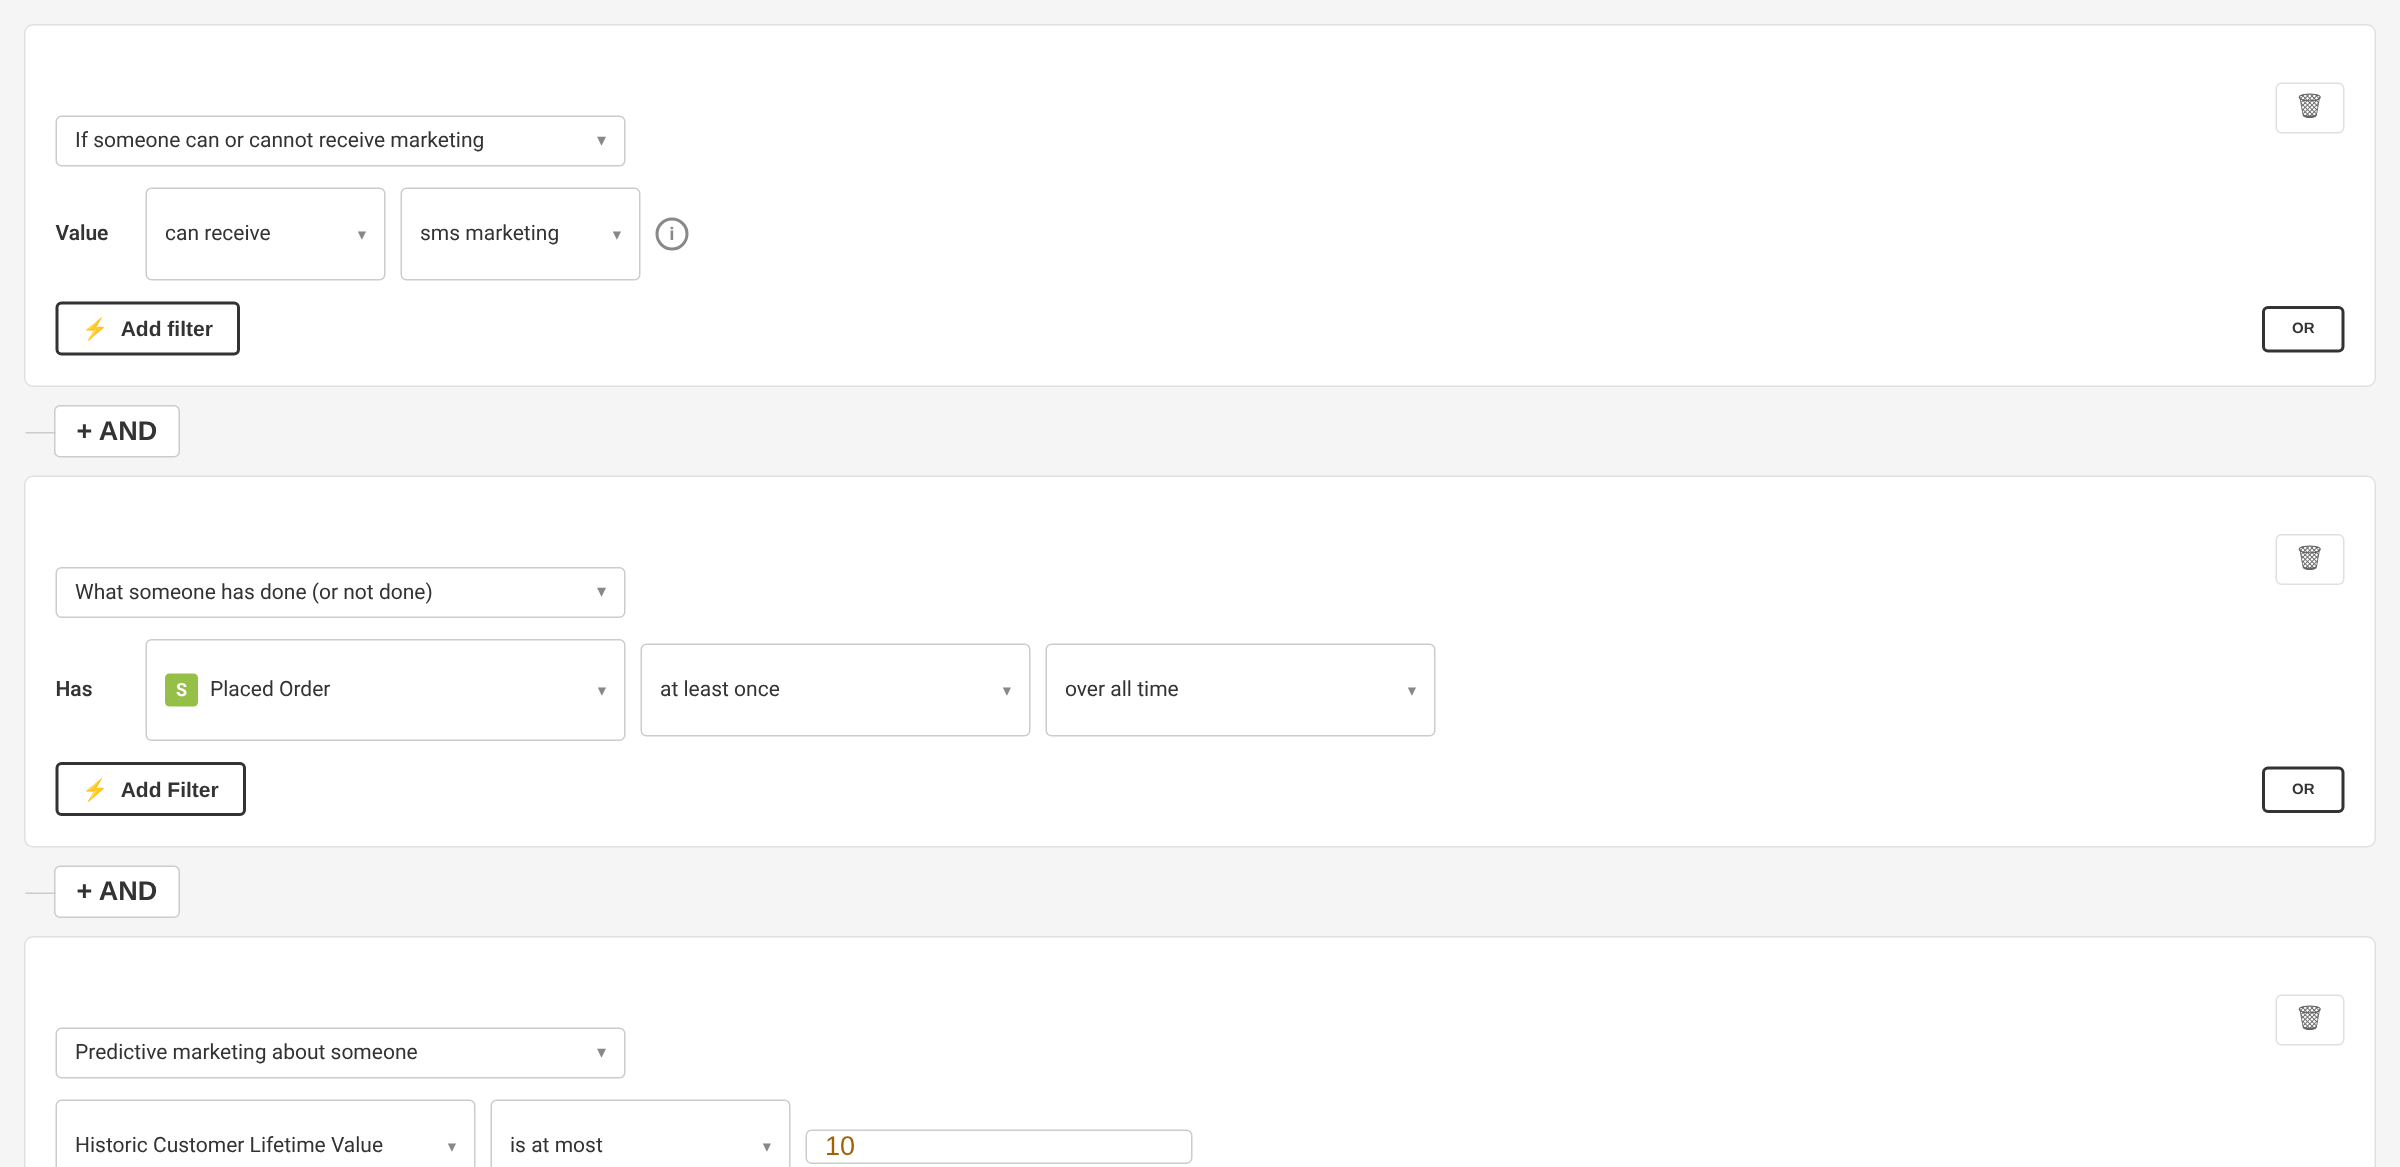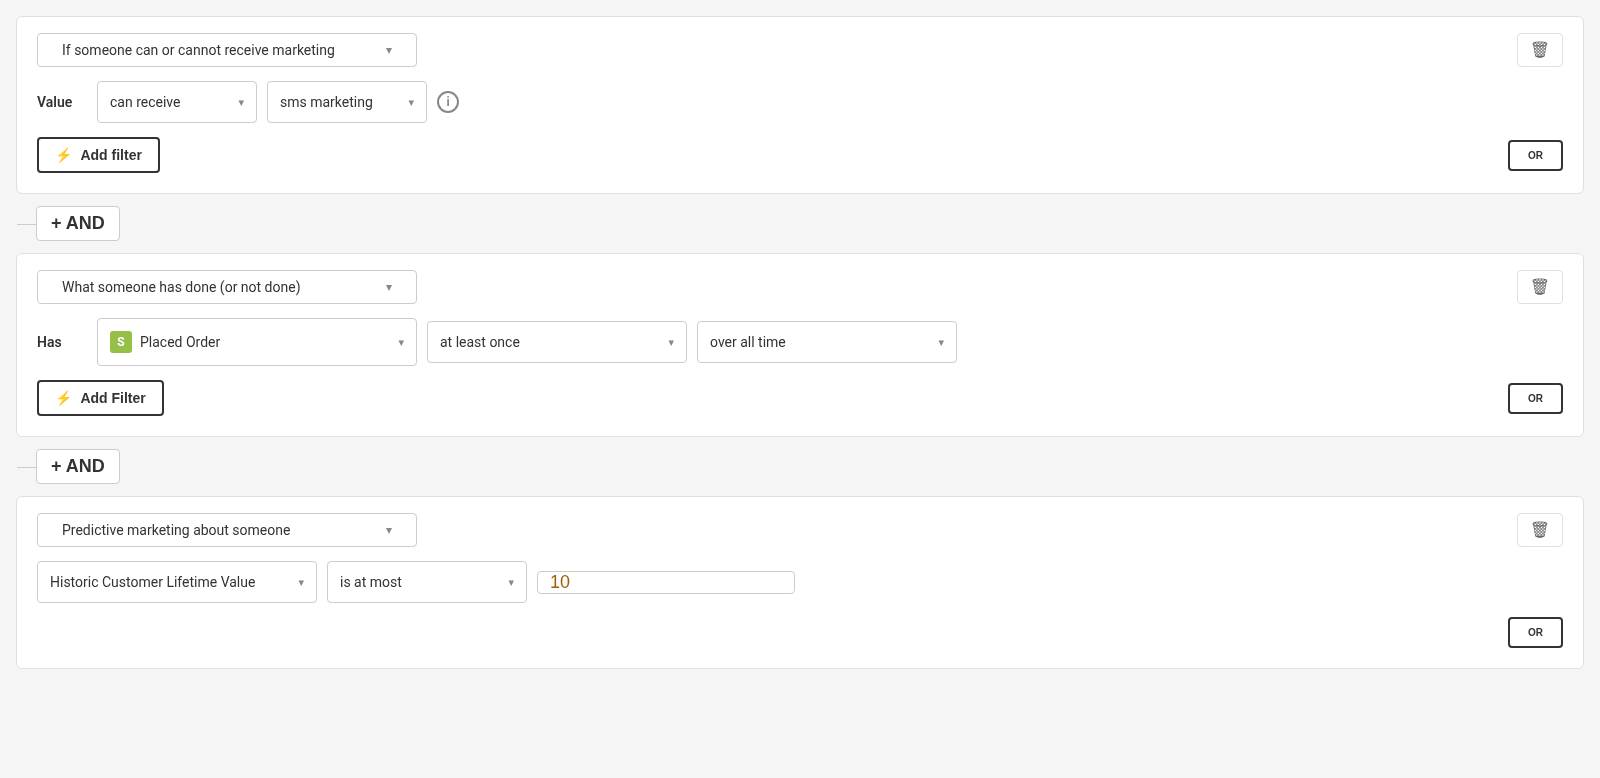--- a/index.html
+++ b/index.html
@@ -29,30 +29,30 @@
 
     .filter-block-header {
       display: flex;
       align-items: center;
       justify-content: space-between;
       margin-bottom: 14px;
     }
 
     .filter-type-select {
       display: flex;
-      align-items: center;
       border: 1px solid #ccc;
       border-radius: 4px;
-      padding: 8px 24px;
+      padding: 8px 12px;
       background: #fff;
       cursor: pointer;
       min-width: 380px;
       justify-content: space-between;
       font-size: 14px;
       color: #333;
+      margin-top: 44px;
     }
 
     .filter-type-select .chevron {
       margin-left: 10px;
       color: #888;
       font-size: 12px;
     }
 
     .delete-btn {
       border: 1px solid #e0e0e0;
@@ -77,21 +77,21 @@
       font-size: 14px;
       min-width: 50px;
       color: #333;
     }
 
     .select-box {
       display: flex;
       align-items: center;
       border: 1px solid #ccc;
       border-radius: 4px;
-      padding: 12px 12px;
+      padding: 22px 12px;
       background: #fff;
       cursor: pointer;
       font-size: 14px;
       color: #333;
       gap: 6px;
     }
 
     .select-box .chevron {
       color: #888;
       font-size: 11px;

